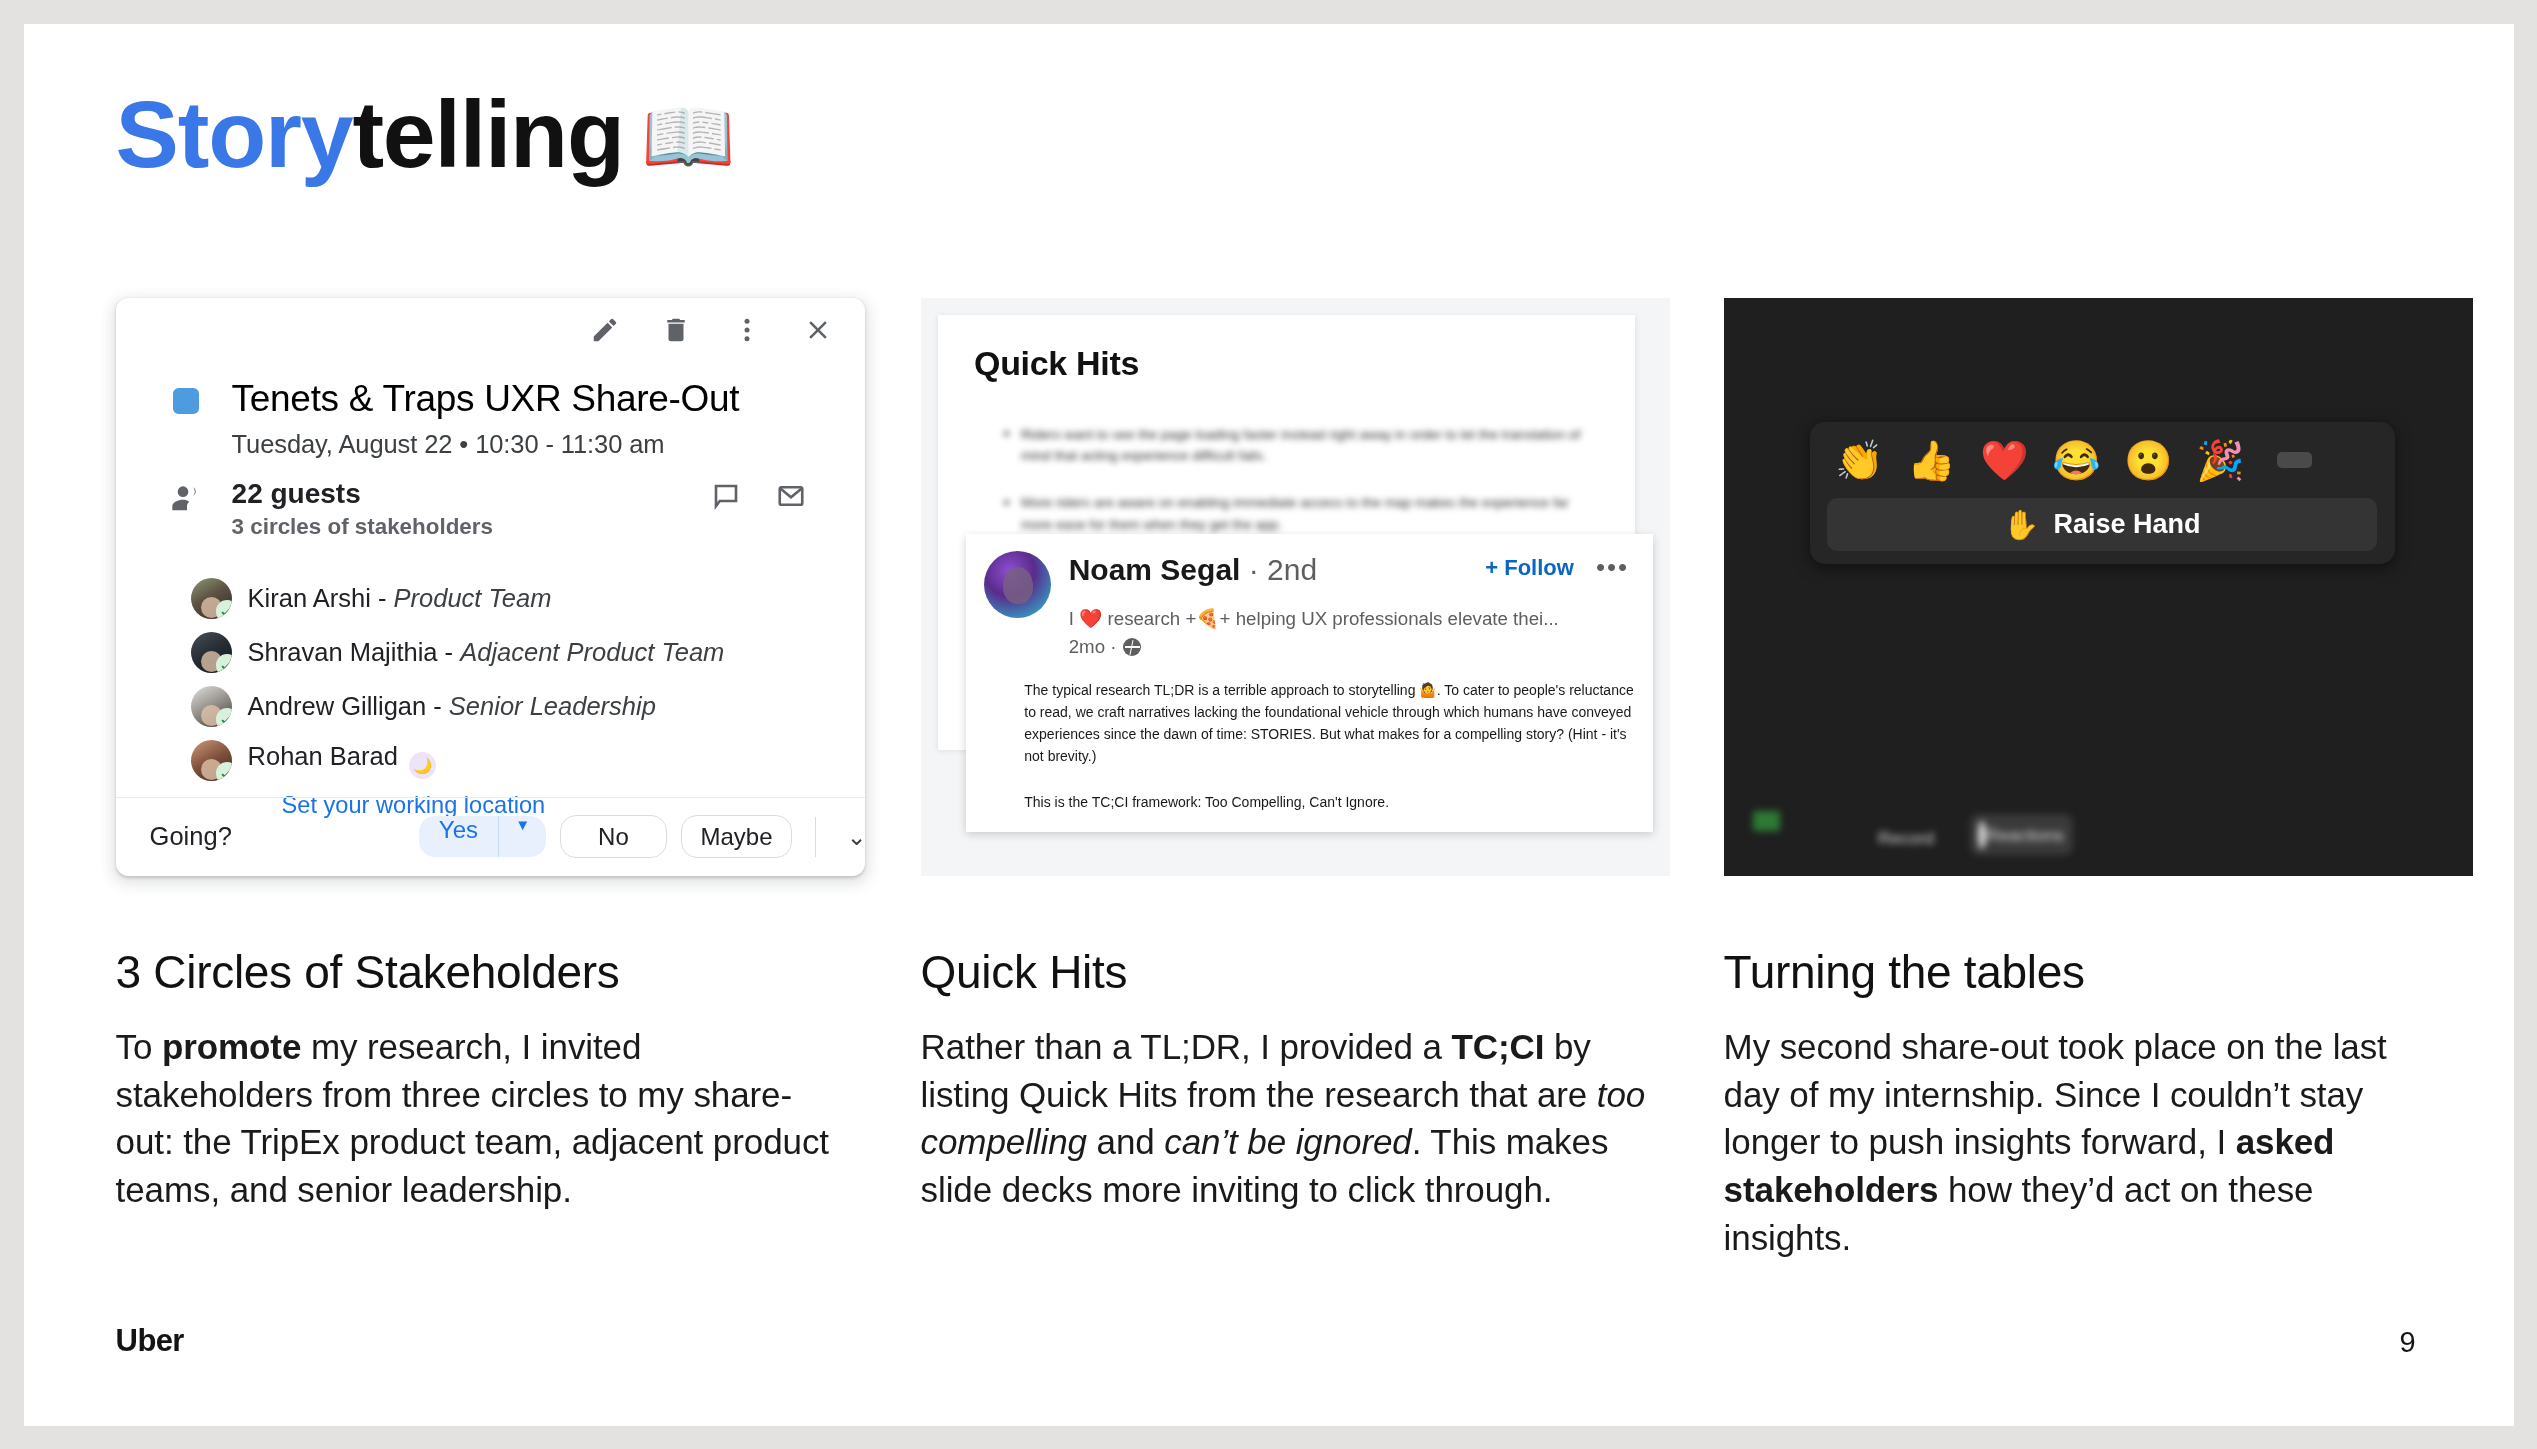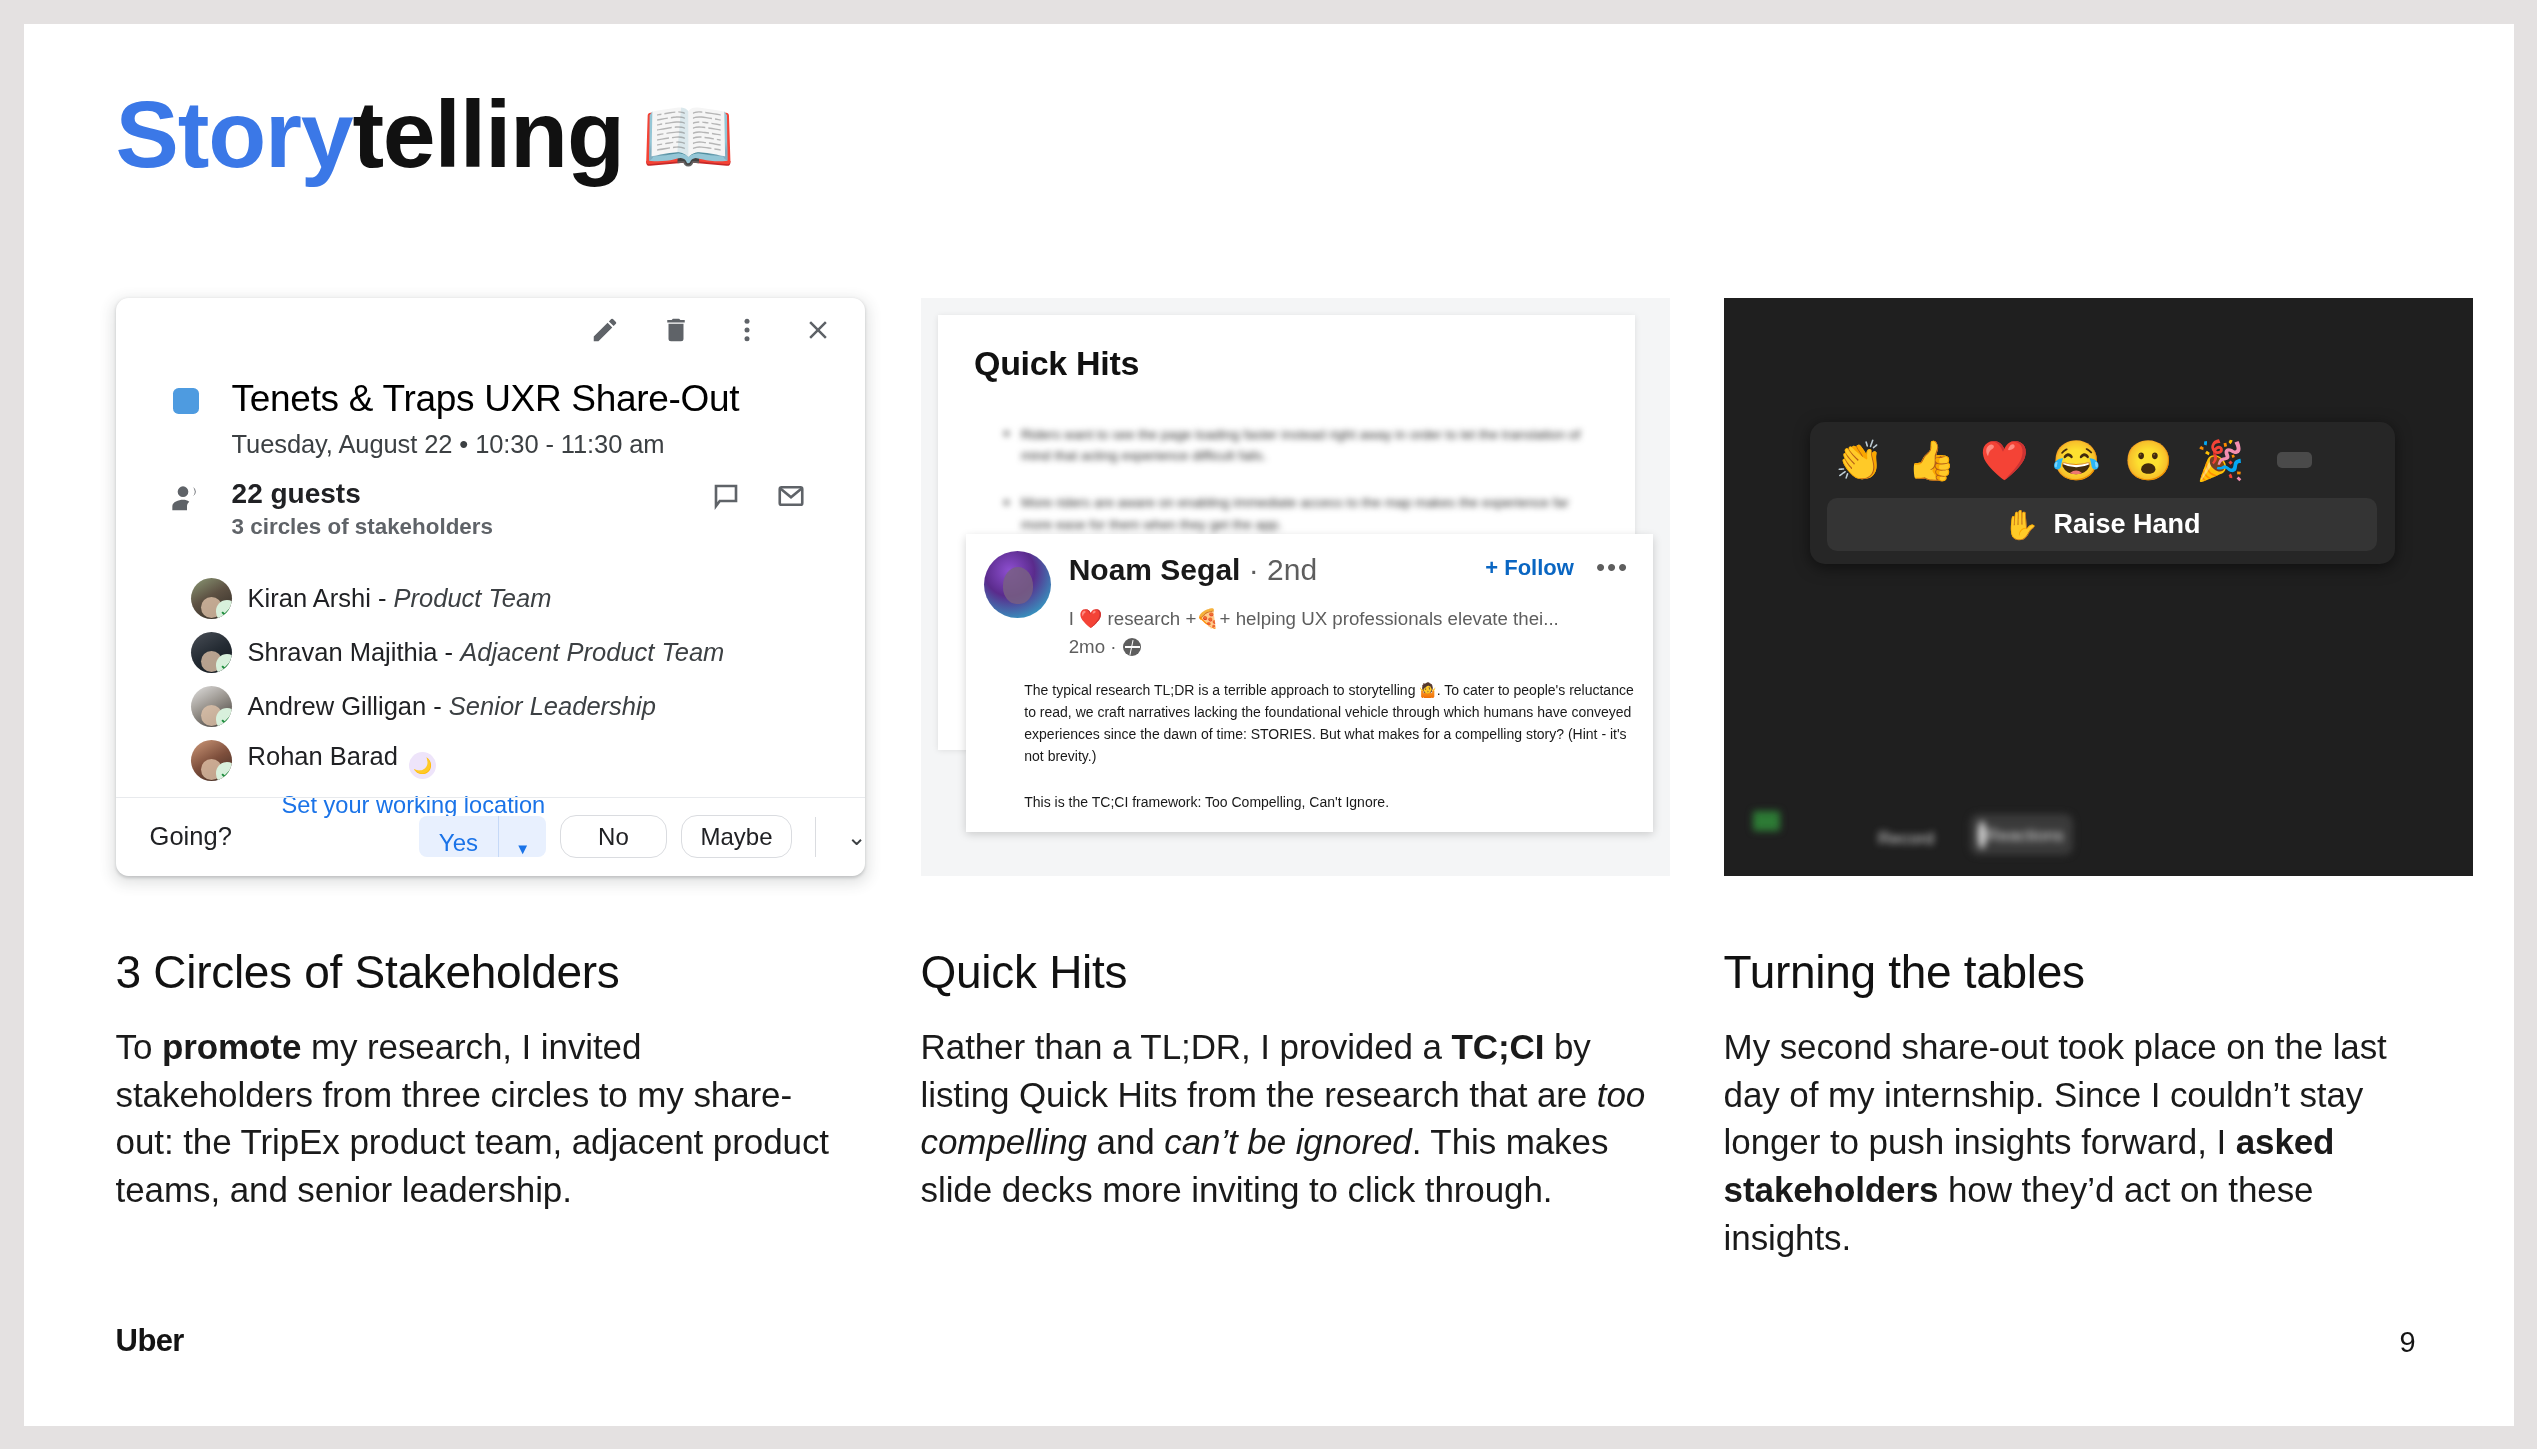--- a/index.html
+++ b/index.html
@@ -265,23 +265,23 @@
     color: #202124;
   }
   .rsvp {
     display: flex;
     align-items: center;
     margin-left: 187px;
     gap: 13.7px;
   }
   .rsvp-yes {
     display: flex;
-    align-items: flex-end;
+    align-items: flex-start;
     background: #E8F0FE;
-    border-radius: 8px;
+    border-radius: 16px;
     height: 41px;
   }
   .rsvp-yes .yes-text {
     padding: 0 20px;
     font-size: 24px;
     color: #1A73E8;
     font-weight: 500;
   }
   .rsvp-yes .yes-sep { width: 1.2px; height: 41px; background: #C6D9F7; }
   .rsvp-yes .yes-caret {

